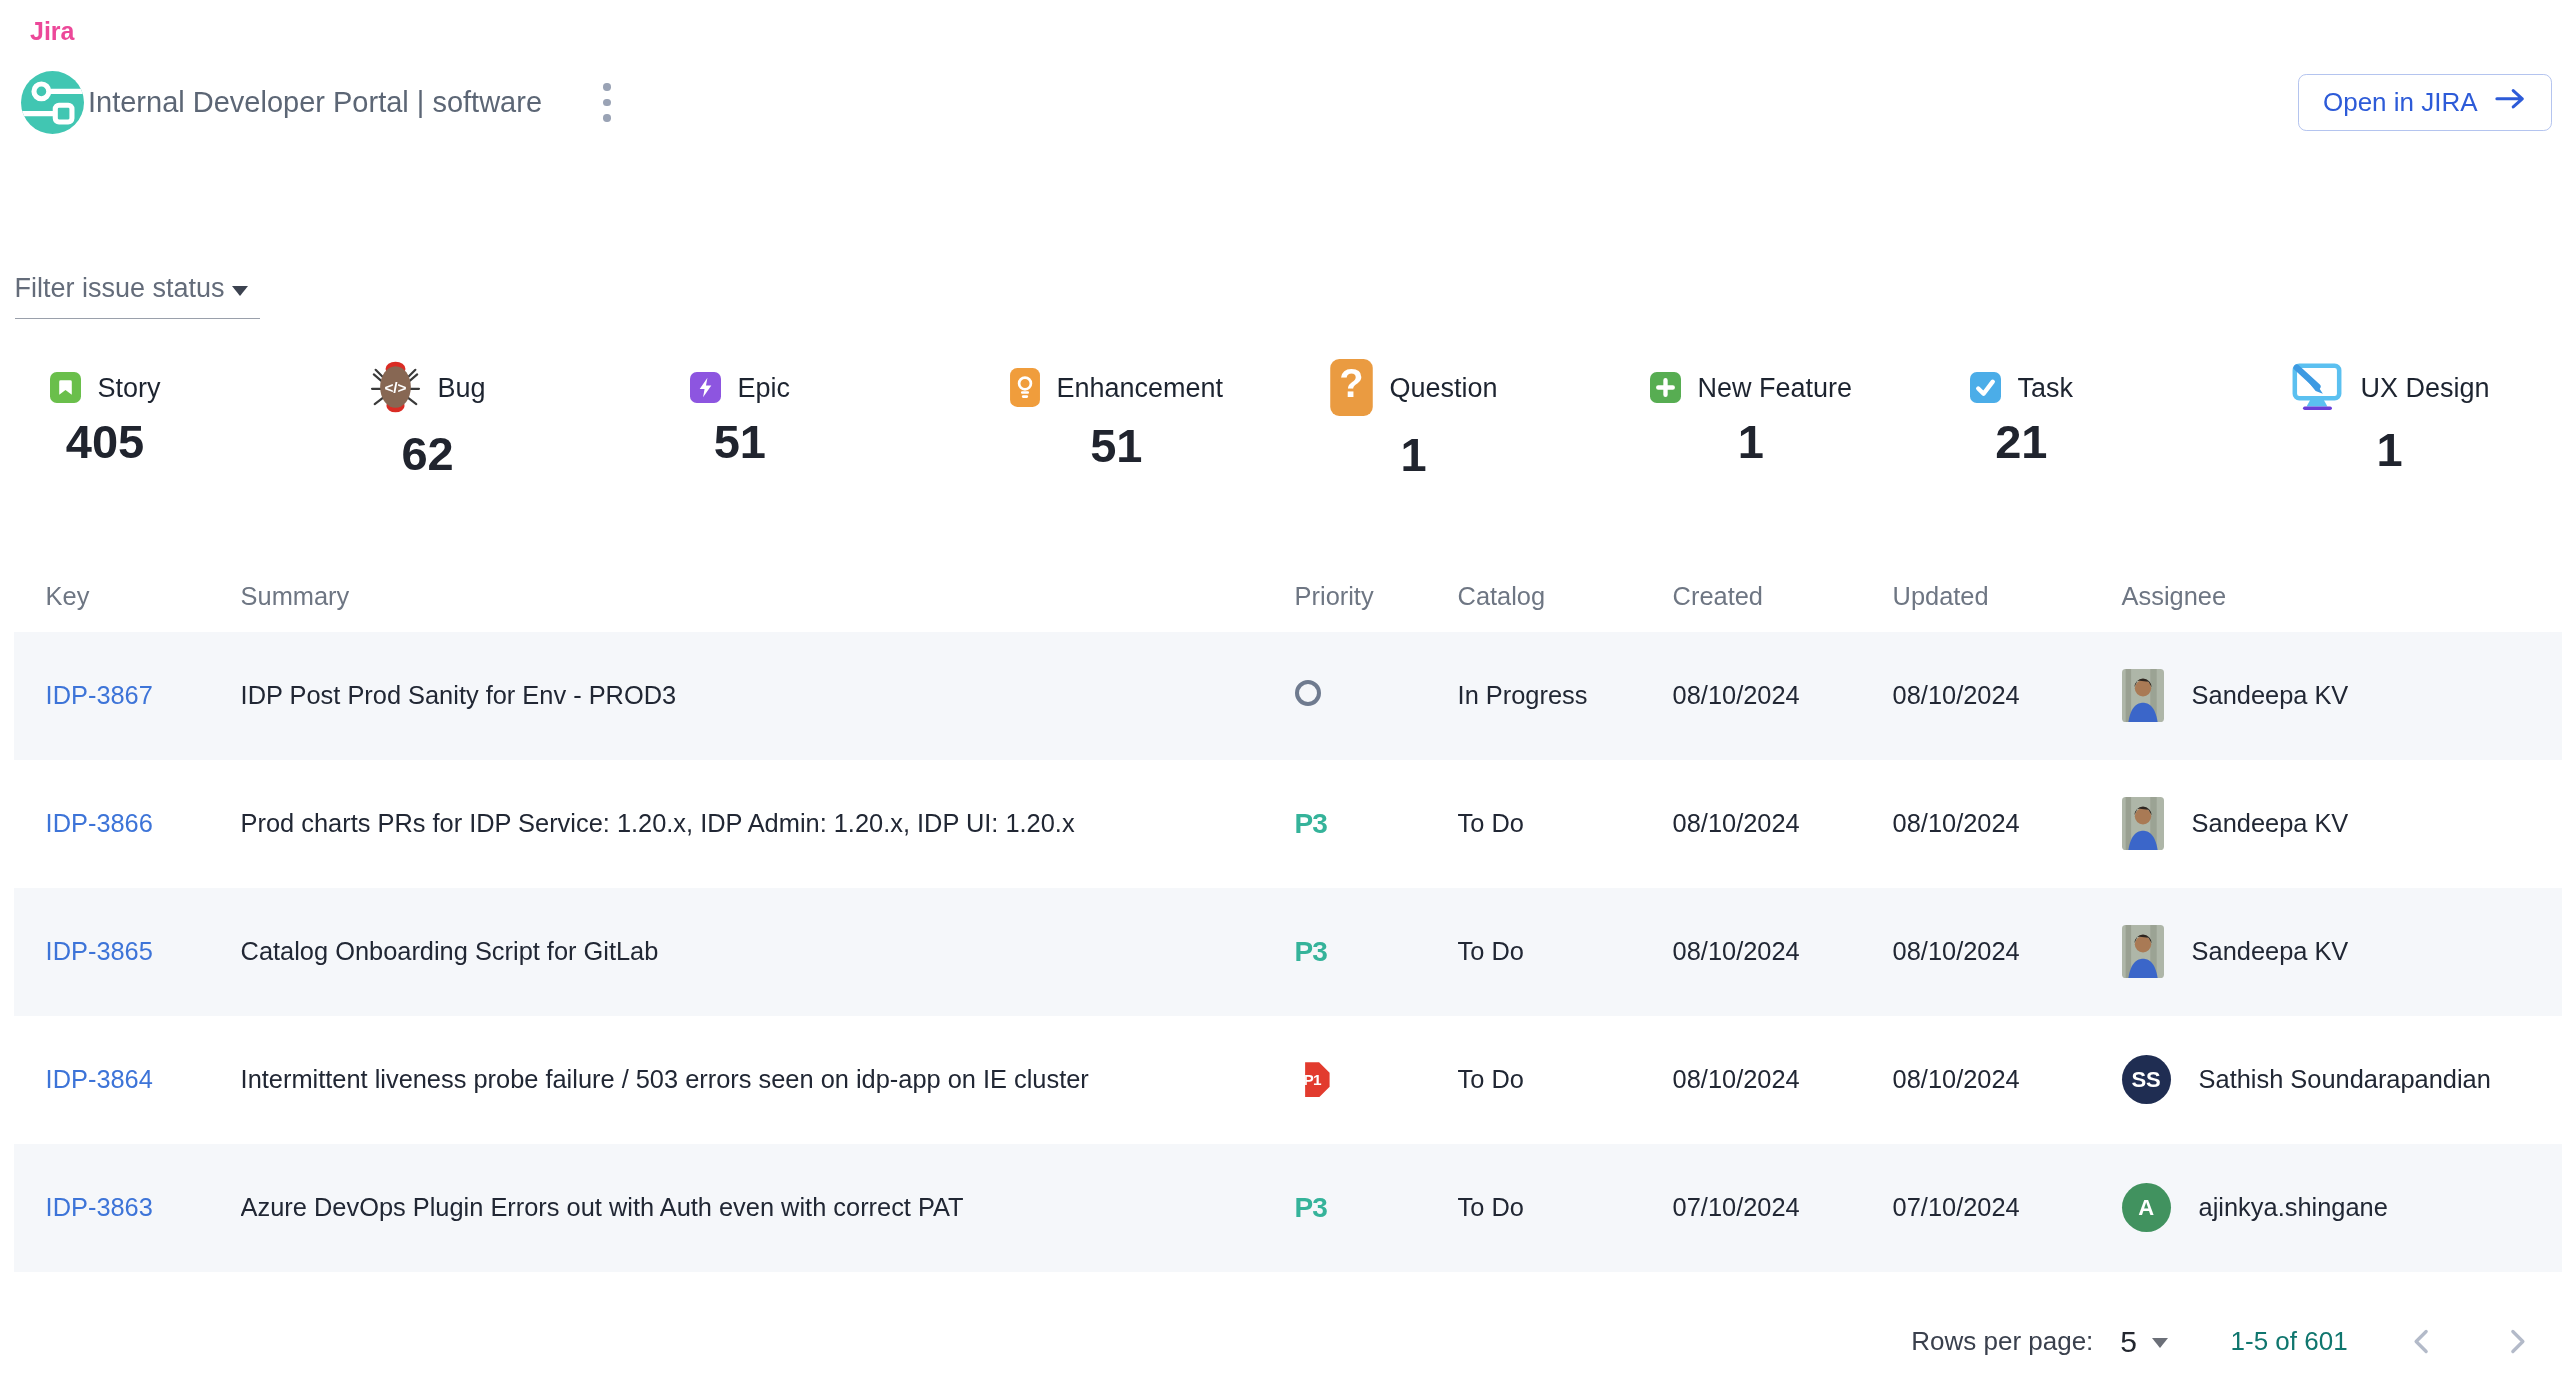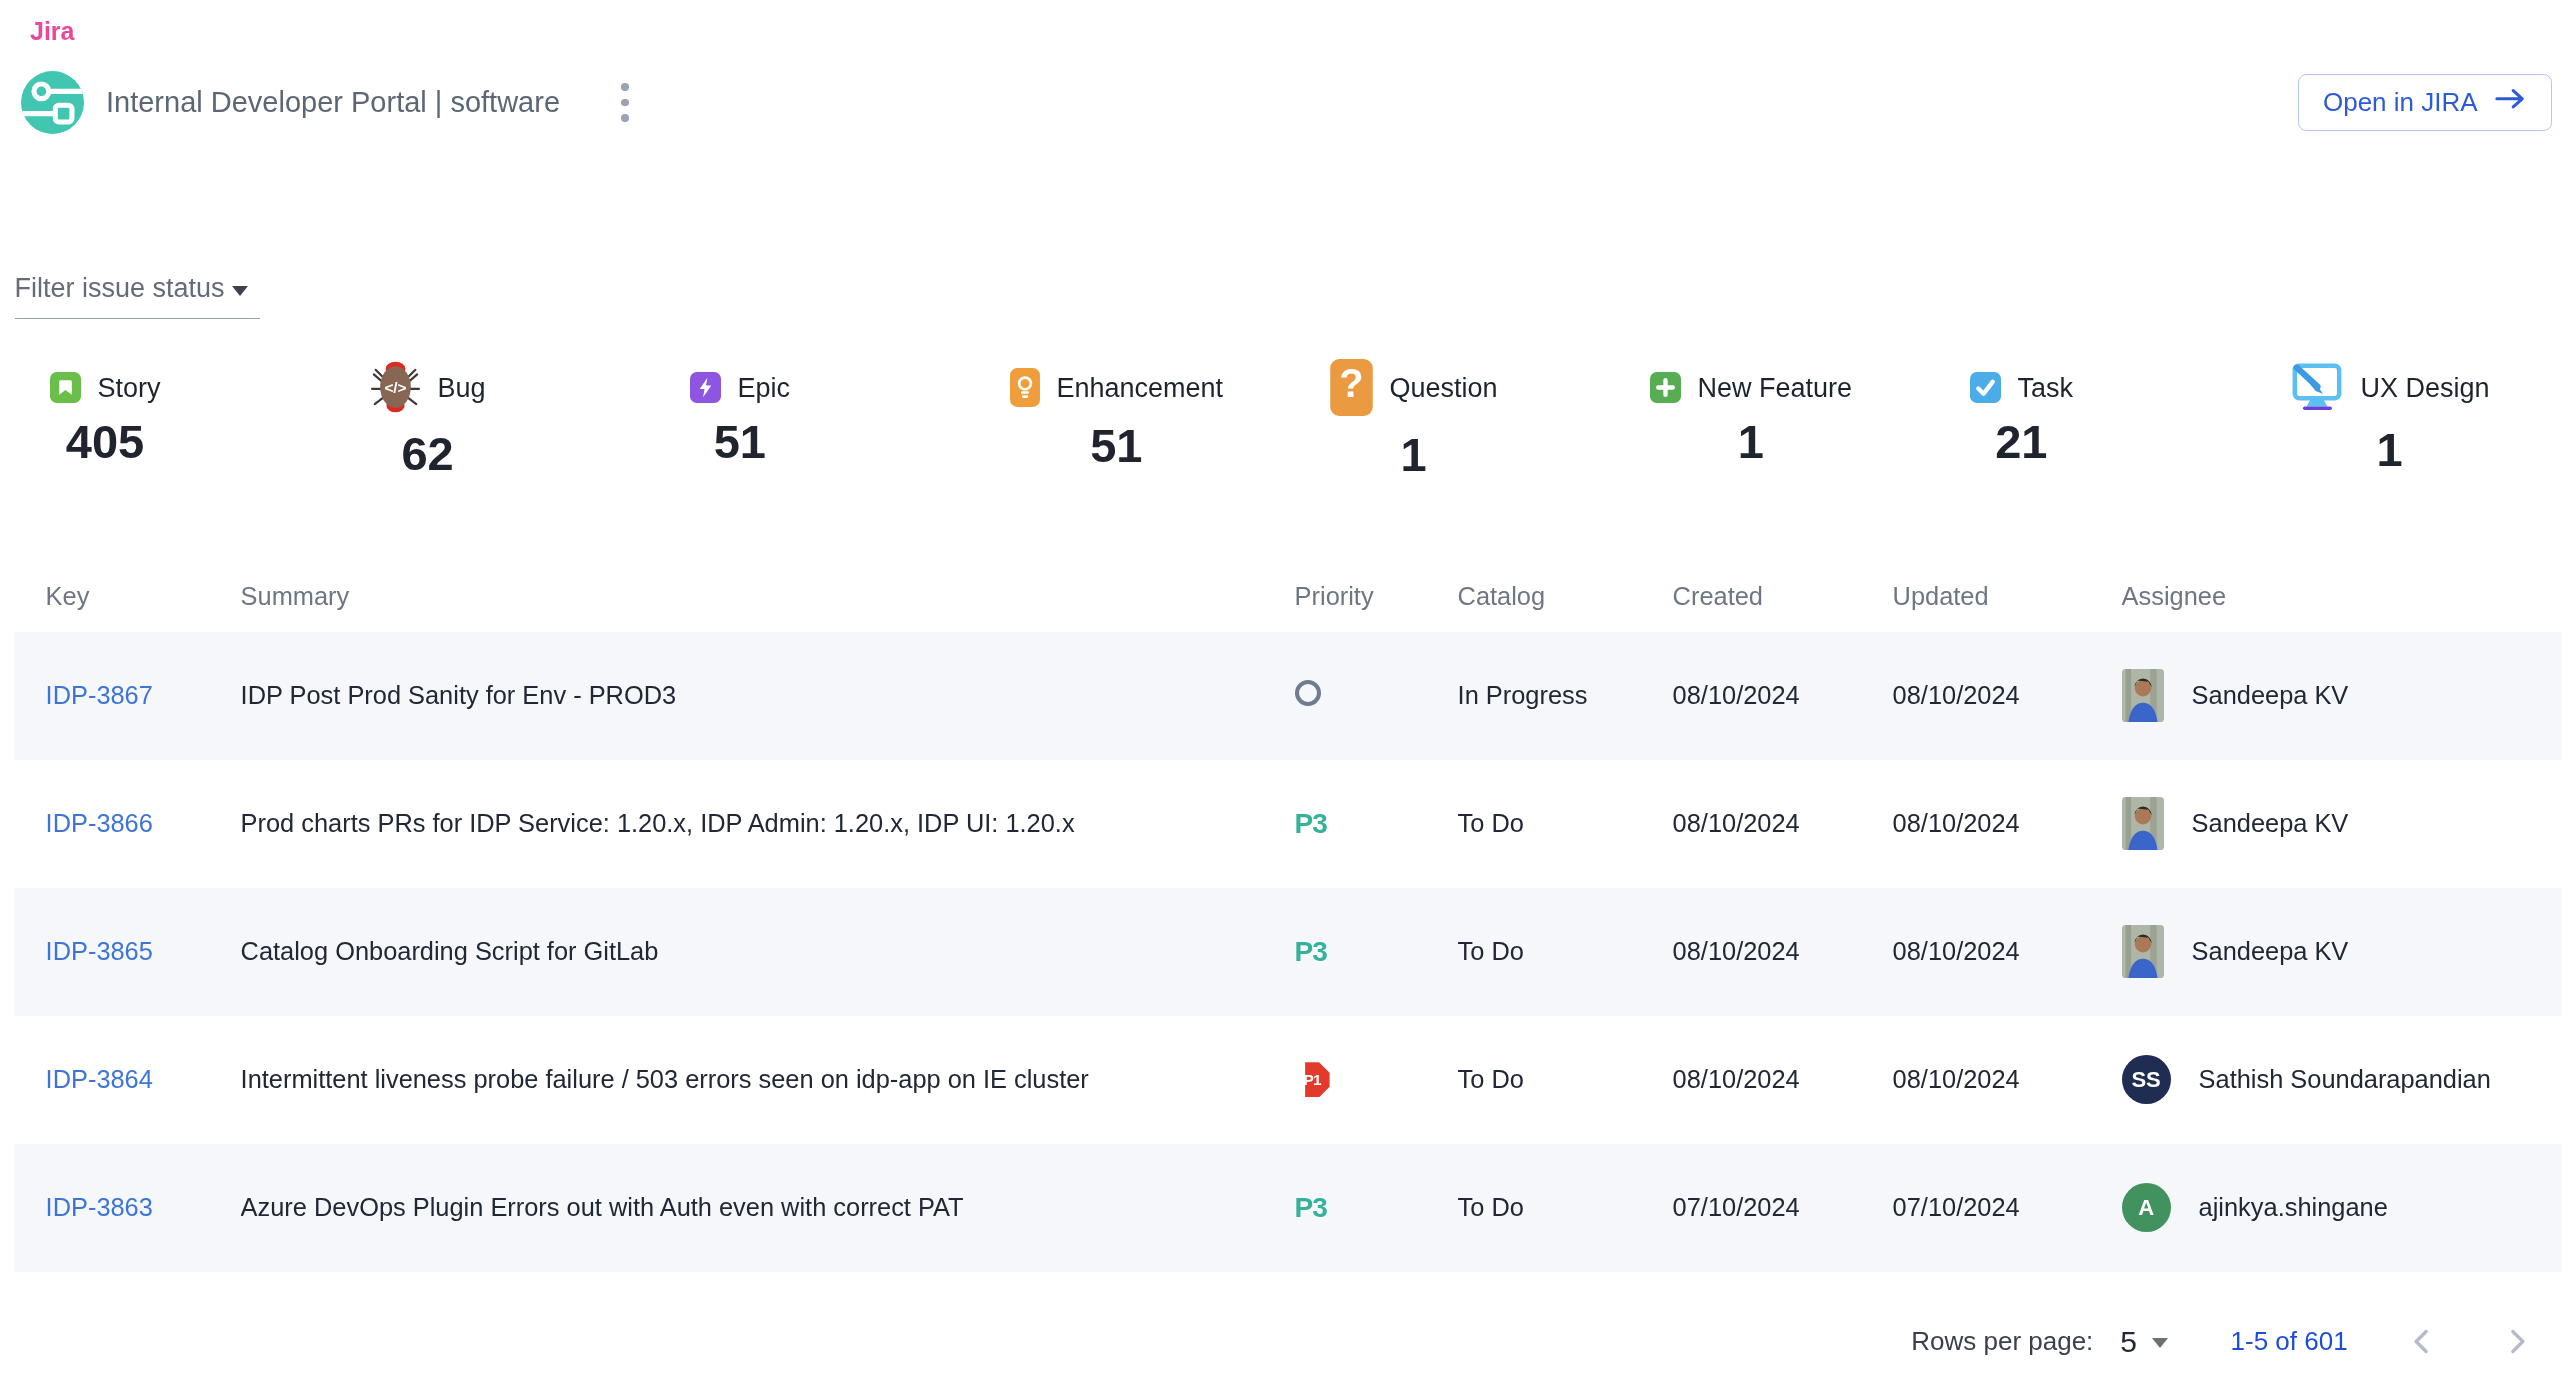--- a/index.html
+++ b/index.html
@@ -3,21 +3,21 @@
 <meta charset="utf-8">
 <style>
   * { margin:0; padding:0; box-sizing:border-box; }
   html,body { width:2576px; height:1381px; background:#ffffff; overflow:hidden;
               font-family:"Liberation Sans", sans-serif; color:#212734; }
 
   
   .page-title { margin:11px 0 0 30px; font-size:25px; font-weight:700; color:#ec4899; line-height:40px; }
   .card-header { display:flex; align-items:center; margin:19px 24.5px 0 21px; height:65px; }
   .plugin-logo { width:63px; height:63px; flex:0 0 63px; }
-  .project-name { margin-left:22px; font-size:29px; color:#5c6675; }
+  .project-name { margin-left:4px; font-size:29px; color:#5c6675; }
   .kebab { margin-left:56px; display:flex; flex-direction:column; gap:8.2px; padding:5.4px; cursor:pointer; }
   .kebab i { width:7.3px; height:7.3px; border-radius:50%; background:#9aa3b5; }
   .open-jira-btn { margin-left:auto; display:flex; align-items:center; gap:16.3px;
                    border:1.8px solid #b4c4ef; border-radius:8.2px; background:#fff;
                    padding:11.8px 23.6px; font-size:26px; color:#2d5bd8; cursor:pointer;
                    font-family:"Liberation Sans", sans-serif; }
 
   
   .filter-select { margin:138px 0 0 14.5px; display:inline-flex; align-items:center; gap:7.3px;
                    min-width:245px; font-size:27px; color:#646c7a;
@@ -55,21 +55,21 @@
                      font-size:22px; font-weight:600; flex:0 0 49px; }
 
   
   .pagination { display:flex; align-items:center; justify-content:flex-end;
                 height:91px; margin-top:24.5px; padding-right:40px; }
   .rpp-label { font-size:26px; color:#3a404d; }
   .rpp-select { display:flex; align-items:center; gap:14.5px; margin:0 63px 0 27px; cursor:pointer; }
   .rpp-value { font-size:30px; color:#23272f; }
   .rpp-caret { width:0; height:0; border-left:8.2px solid transparent; border-right:8.2px solid transparent;
                border-top:10px solid #6b6f78; margin-top:3.6px; }
-  .range-label { font-size:26px; color:#1d4ed8; }
+  .range-label { font-size:26px; color:#0f766e; }
   .pg-btn { background:none; border:none; margin-left:56px; cursor:pointer; padding:3.6px; }
   .pg-btn svg { display:block; }
 </style>
 </head>
 <body>
 
 
 
 <h1 class="page-title">Jira</h1>
 

